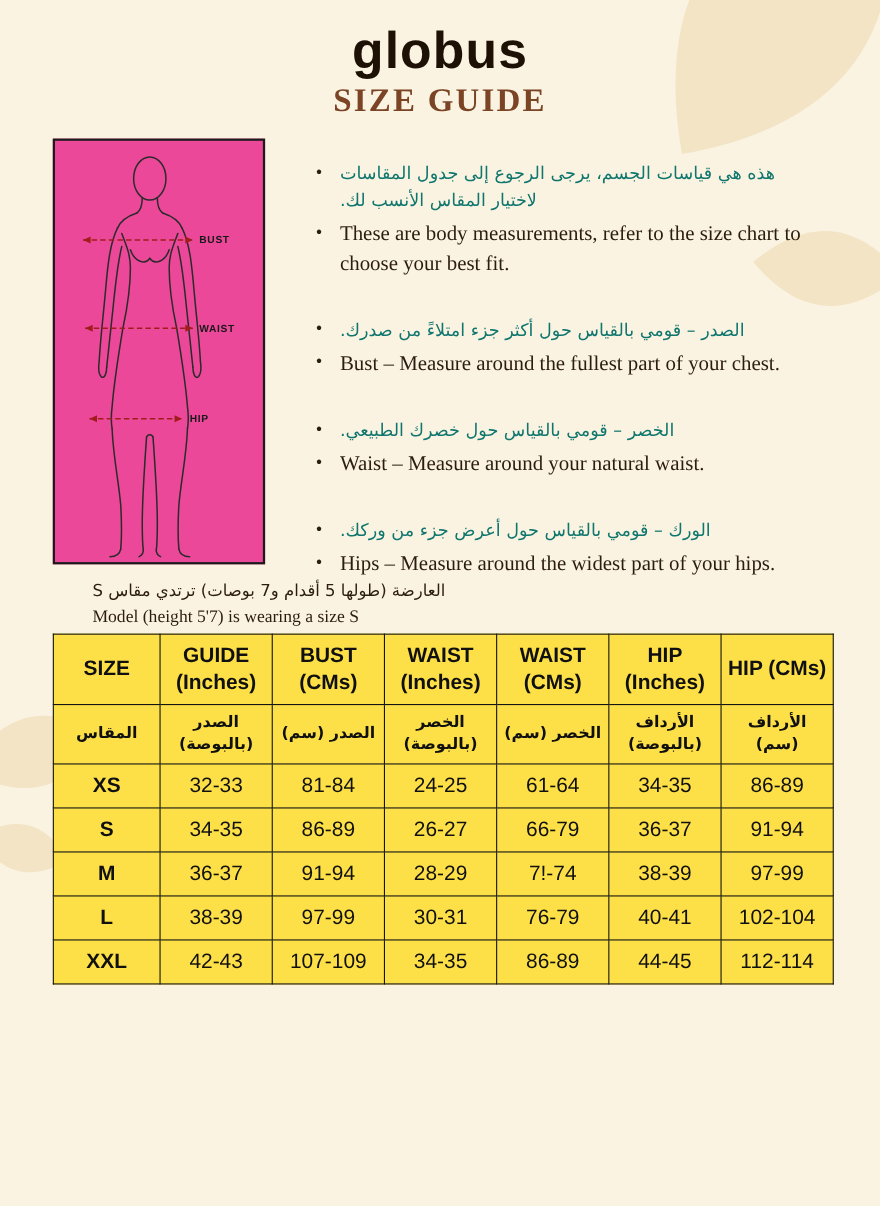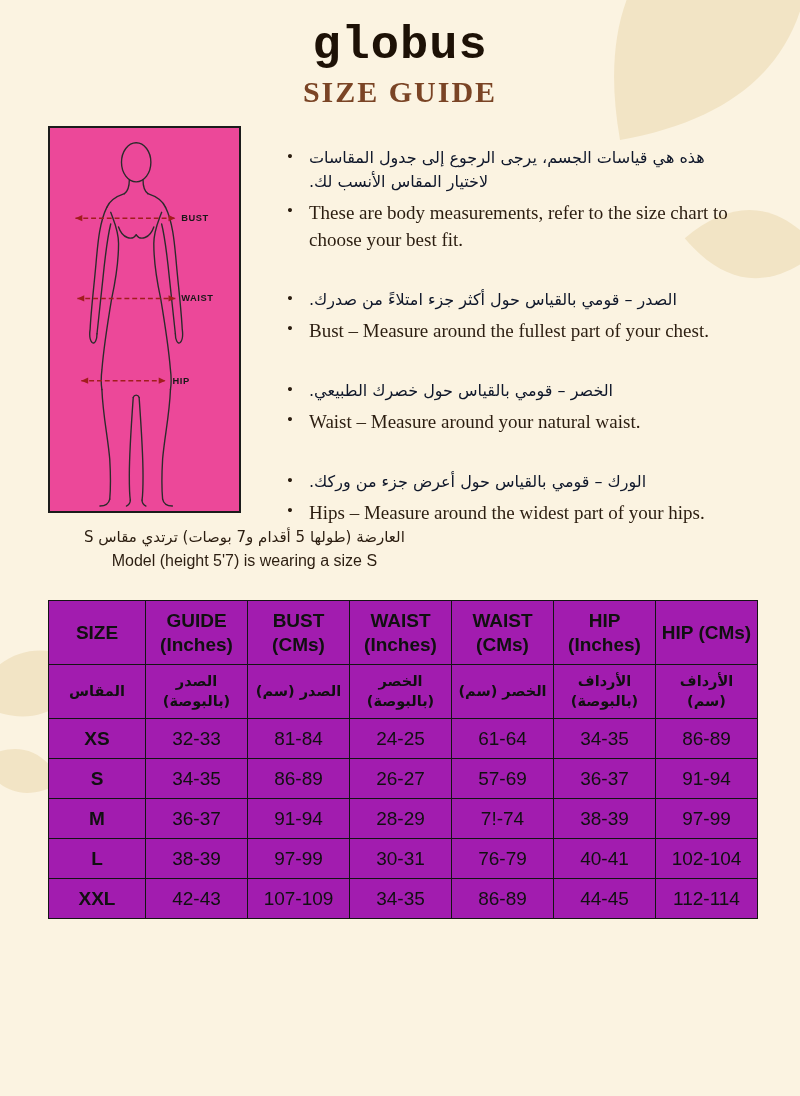--- a/index.html
+++ b/index.html
@@ -10,43 +10,43 @@
     color:#2b1d10;
     background:#fbf3e1;
     position:relative;
     overflow:hidden;
   }
   .bg-decor{ position:absolute; top:0; left:0; z-index:0; pointer-events:none; }
   .layer{ position:relative; z-index:1; }
 
   
   .header{ position:absolute; top:22px; left:0; right:0; text-align:center; }
-  .logo{ font-family:Liberation Mono, monospace; font-weight:700; font-size:47px; line-height:1.0; letter-spacing:1px; color:#1d1106; }
+  .logo{ font-family:Liberation Sans, sans-serif; font-weight:700; font-size:47px; line-height:1.0; letter-spacing:1px; color:#1d1106; }
   .title{ font-family:"Liberation Serif", serif; font-weight:700; font-size:30px; letter-spacing:2px; color:#7a4425; margin-top:6px; }
 
   
   .figure-box{ position:absolute; left:48px; top:126px; width:193px; height:387px; background:#ec4899; border:2px solid #1b1b1b; }
   .figure-box svg{ display:block; width:100%; height:100%; }
   .fig-label{ font-family:"Liberation Sans", sans-serif; font-weight:bold; font-size:9.5px; letter-spacing:0.6px; fill:#181818; }
 
   
   .bullets{ position:absolute; left:287px; top:146px; width:446px; }
   .group{ margin-bottom:34px; }
   .line{ display:flex; gap:10px; margin-bottom:6px; }
   .dot{ width:12px; flex:0 0 12px; font-size:17px; line-height:1.35; color:#2b1d10; }
-  .ar-text{ direction:rtl; text-align:left; font-family:"DejaVu Sans", sans-serif; font-size:16px; line-height:1.5; color:#0f172a; flex:1; }
+  .ar-text{ direction:rtl; text-align:left; font-family:"DejaVu Sans", sans-serif; font-size:16px; line-height:1.5; color:#0f766e; flex:1; }
   .en-text{ font-family:"Liberation Serif", serif; font-size:19px; line-height:1.42; color:#2b1d10; flex:1; }
 
   
   .model-note{ position:absolute; left:48px; top:526px;margin-left:36px; }
   .model-ar{ direction:rtl; text-align:left; font-family:"DejaVu Sans", sans-serif; font-size:15px; line-height:1.5; }
-  .model-en{ font-family:Liberation Sans, sans-serif; font-size:16px; line-height:1.45;text-align:center; }
-
-  
-  .size-table{ position:absolute; left:48px; top:600px; width:709px; border-collapse:collapse; background:#a21caf; table-layout:fixed; }
+  .model-en{ font-family:Liberation Serif, serif; font-size:16px; line-height:1.45; }
+
+  
+  .size-table{ position:absolute; left:48px; top:576px; width:709px; border-collapse:collapse; background:#fde047; table-layout:fixed; }
   .size-table th, .size-table td{ border:1.6px solid #141414; text-align:center; vertical-align:middle; padding:2px 4px; }
   .c-size{ width:97px; }
   .c-val{ width:102px; }
   .hdr-en th{ font-family:"Liberation Sans", sans-serif; font-weight:bold; font-size:19px; line-height:1.25; height:64px; color:#101010; }
   .hdr-ar th{ direction:rtl; font-family:"DejaVu Sans", sans-serif; font-weight:bold; font-size:14.5px; line-height:1.35; height:54px; color:#101010; }
   .size-table td{ font-family:"Liberation Sans", sans-serif; font-size:19px; height:40px; color:#101010; }
   .size-table td.size-cell{ font-weight:bold; }
 </style>
 </head>
 <body>
@@ -199,21 +199,21 @@
           <td>24-25</td>
           <td>61-64</td>
           <td>34-35</td>
           <td>86-89</td>
         </tr>
         <tr>
           <td class="size-cell">S</td>
           <td>34-35</td>
           <td>86-89</td>
           <td>26-27</td>
-          <td>57-69</td>
+          <td>66-79</td>
           <td>36-37</td>
           <td>91-94</td>
         </tr>
         <tr>
           <td class="size-cell">M</td>
           <td>36-37</td>
           <td>91-94</td>
           <td>28-29</td>
           <td>7!-74</td>
           <td>38-39</td>

